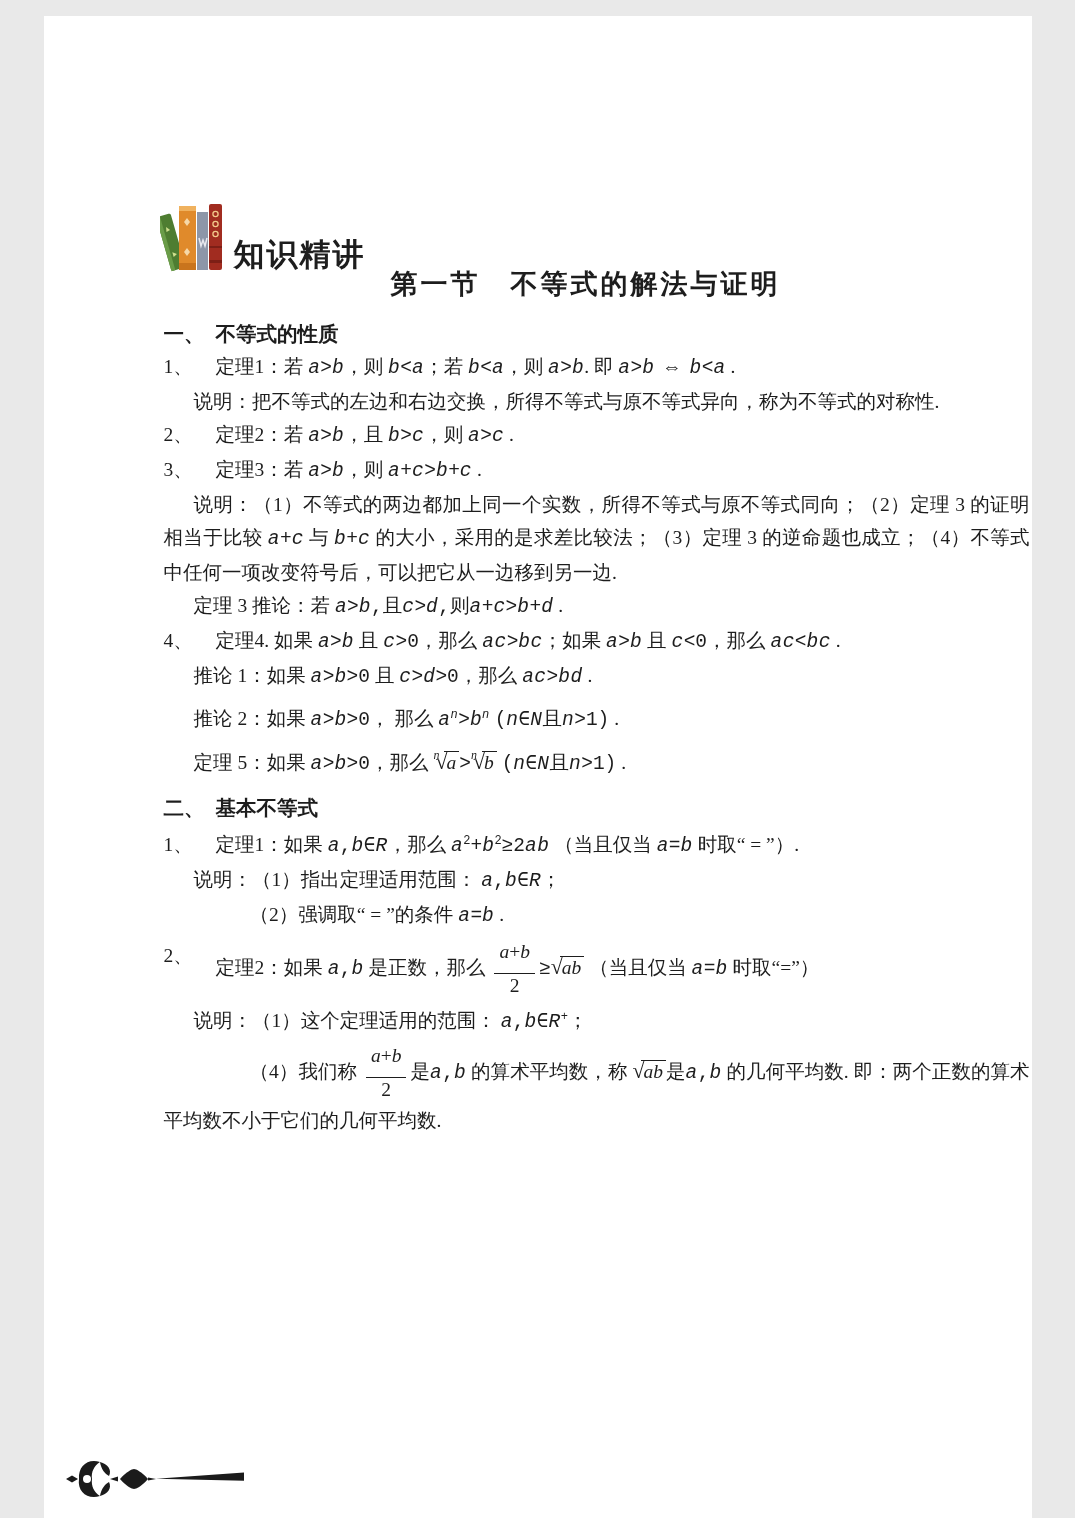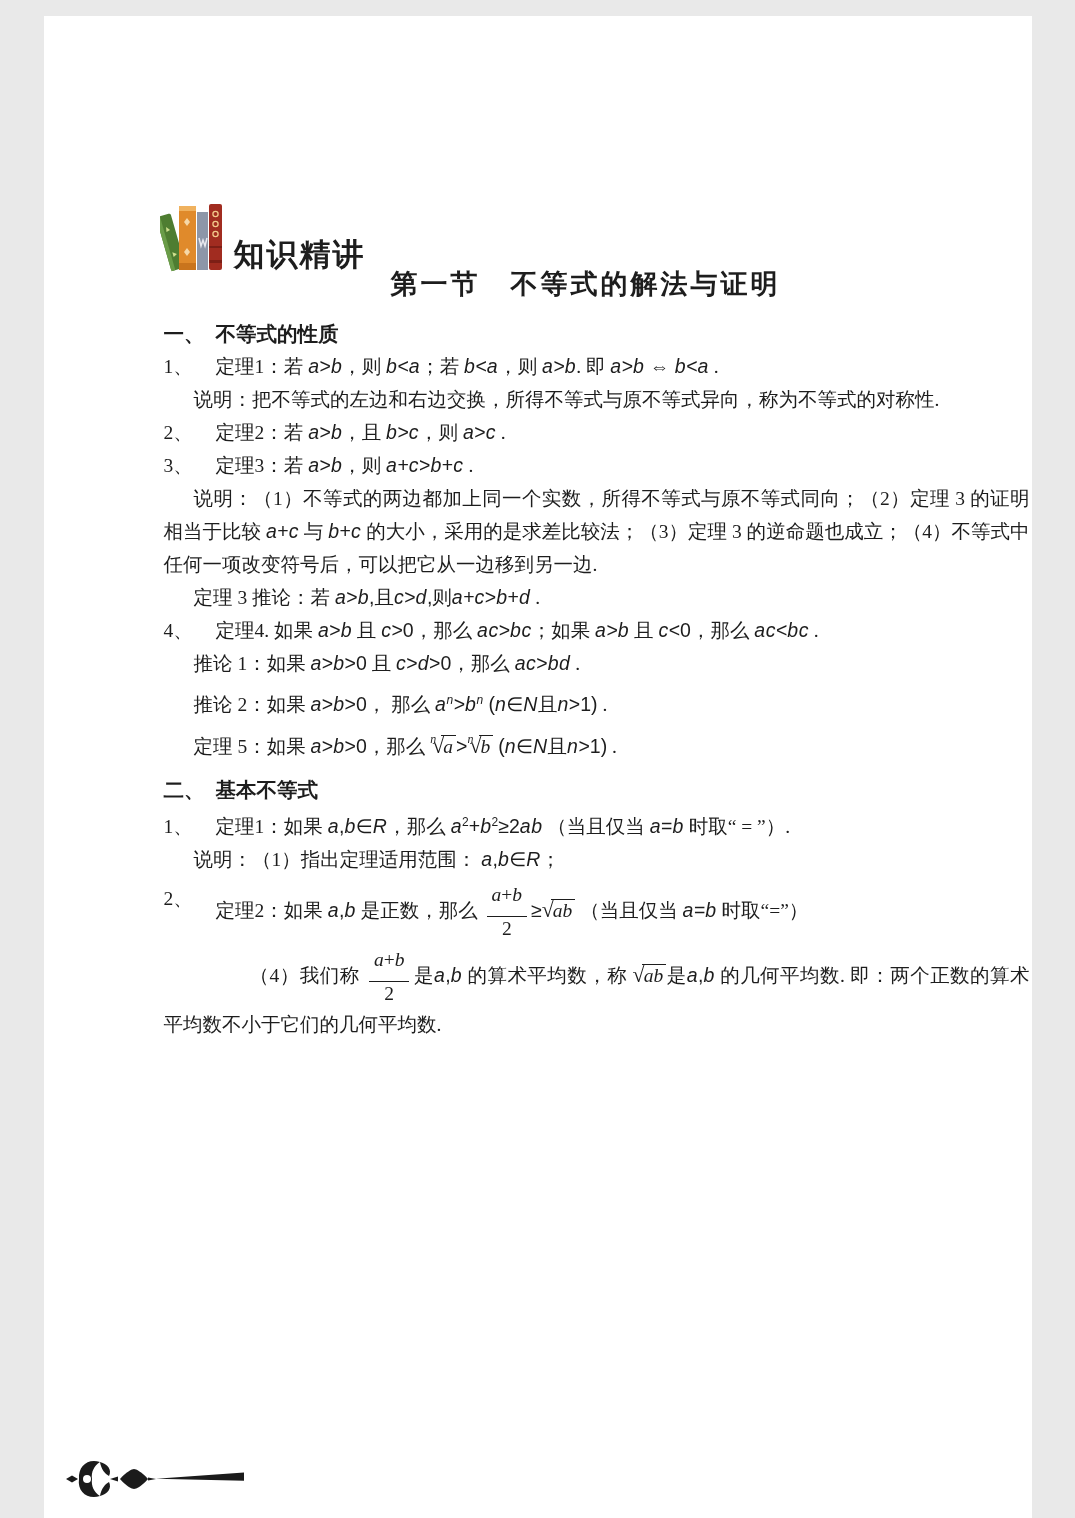--- a/index.html
+++ b/index.html
@@ -14,21 +14,21 @@
          font-family:"Liberation Serif",serif;font-weight:bold;font-size:27px;letter-spacing:3px;}
   
   .content{position:absolute;top:301px;left:120px;width:866px;font-size:19.5px;
            line-height:33px;text-align:justify;}
   .para{position:relative;}
   .para .label{position:absolute;left:0;top:0;}
   .para.item,.para.h1{padding-left:52px;}
   .para.h1{font-family:"Liberation Sans",sans-serif;font-weight:bold;font-size:20.5px;}
   .para.sm{text-indent:30px;}
   .para.sm2{text-indent:86px;}
-  .math{font-family:Liberation Sans, sans-serif;}
+  .math{font-family:Liberation Mono, monospace;}
   .math i{font-style:italic;letter-spacing:0.5px;}
   .math sup,.sqrt .idx{font-size:12px;line-height:0;}
   .frac{display:inline-flex;flex-direction:column;vertical-align:middle;text-align:center;
         line-height:1.15;margin:2px 4px;text-indent:0;font-family:"Liberation Serif",serif;}
   .frac .fn{display:block;border-bottom:1.6px solid #1d1d1d;padding:0 5px 10px;}
   .frac .fd{display:block;padding-top:1px;}
   .sqrt{white-space:nowrap;font-family:"Liberation Serif",serif;}
   .sqrt .rad{font-size:22px;}
   .sqrt .vinc{border-top:1.6px solid #1d1d1d;margin-left:-3px;padding:0 3px 0 2px;}
   .sqrt .idx{vertical-align:10px;margin-right:-4px;}
@@ -84,24 +84,26 @@
       <div class="para item" data-name="thm3"><span class="label" data-name="item-number">3、</span><span class="cn" data-name="text-run">定理3：若 </span><span class="math" data-name="math-run"><i>a</i>&gt;<i>b</i></span><span class="cn" data-name="text-run">，则 </span><span class="math" data-name="math-run"><i>a</i>+<i>c</i>&gt;<i>b</i>+<i>c</i></span><span class="cn" data-name="text-run"> .</span></div>
       <div class="para sm" data-name="thm3-note"><span class="cn" data-name="text-run">说明：（1）不等式的两边都加上同一个实数，所得不等式与原不等式同向；（2）定理 3 的证明相当于比较 </span><span class="math" data-name="math-run"><i>a</i>+<i>c</i></span><span class="cn" data-name="text-run"> 与 </span><span class="math" data-name="math-run"><i>b</i>+<i>c</i></span><span class="cn" data-name="text-run"> 的大小，采用的是求差比较法；（3）定理 3 的逆命题也成立；（4）不等式中任何一项改变符号后，可以把它从一边移到另一边.</span></div>
       <div class="para sm" data-name="thm3-corollary"><span class="cn" data-name="text-run">定理 3 推论：若 </span><span class="math" data-name="math-run"><i>a</i>&gt;<i>b</i>,</span><span class="cn" data-name="text-run">且</span><span class="math" data-name="math-run"><i>c</i>&gt;<i>d</i>,</span><span class="cn" data-name="text-run">则</span><span class="math" data-name="math-run"><i>a</i>+<i>c</i>&gt;<i>b</i>+<i>d</i></span><span class="cn" data-name="text-run"> .</span></div>
       <div class="para item" data-name="thm4"><span class="label" data-name="item-number">4、</span><span class="cn" data-name="text-run">定理4. 如果 </span><span class="math" data-name="math-run"><i>a</i>&gt;<i>b</i></span><span class="cn" data-name="text-run"> 且 </span><span class="math" data-name="math-run"><i>c</i>&gt;0</span><span class="cn" data-name="text-run">，那么 </span><span class="math" data-name="math-run"><i>ac</i>&gt;<i>bc</i></span><span class="cn" data-name="text-run">；如果 </span><span class="math" data-name="math-run"><i>a</i>&gt;<i>b</i></span><span class="cn" data-name="text-run"> 且 </span><span class="math" data-name="math-run"><i>c</i>&lt;0</span><span class="cn" data-name="text-run">，那么 </span><span class="math" data-name="math-run"><i>ac</i>&lt;<i>bc</i></span><span class="cn" data-name="text-run"> .</span></div>
       <div class="para sm" data-name="thm4-corollary-1"><span class="cn" data-name="text-run">推论 1：如果 </span><span class="math" data-name="math-run"><i>a</i>&gt;<i>b</i>&gt;0</span><span class="cn" data-name="text-run"> 且 </span><span class="math" data-name="math-run"><i>c</i>&gt;<i>d</i>&gt;0</span><span class="cn" data-name="text-run">，那么 </span><span class="math" data-name="math-run"><i>ac</i>&gt;<i>bd</i></span><span class="cn" data-name="text-run"> .</span></div>
       <div class="para sm" data-name="thm4-corollary-2"><span class="cn" data-name="text-run">推论 2：如果 </span><span class="math" data-name="math-run"><i>a</i>&gt;<i>b</i>&gt;0</span><span class="cn" data-name="text-run">， 那么 </span><span class="math" data-name="math-run"><i>a</i><sup><i>n</i></sup>&gt;<i>b</i><sup><i>n</i></sup></span><span class="cn" data-name="text-run">  </span><span class="math" data-name="math-run">(<i>n</i>∈<i>N</i>且<i>n</i>&gt;1)</span><span class="cn" data-name="text-run"> .</span></div>
       <div class="para sm" data-name="thm5"><span class="cn" data-name="text-run">定理 5：如果 </span><span class="math" data-name="math-run"><i>a</i>&gt;<i>b</i>&gt;0</span><span class="cn" data-name="text-run">，那么 </span><span class="sqrt" data-name="math-run"><sup class="idx"><i>n</i></sup><span class="rad">√</span><span class="vinc"><i>a</i></span></span><span class="math" data-name="math-run">&gt;</span><span class="sqrt" data-name="math-run"><sup class="idx"><i>n</i></sup><span class="rad">√</span><span class="vinc"><i>b</i></span></span><span class="cn" data-name="text-run">  </span><span class="math" data-name="math-run">(<i>n</i>∈<i>N</i>且<i>n</i>&gt;1)</span><span class="cn" data-name="text-run"> .</span></div>
       <div class="para h1" data-name="section-2-heading"><span class="label" data-name="item-number">二、</span><span class="cn" data-name="text-run">基本不等式</span></div>
       <div class="para item" data-name="basic-thm1"><span class="label" data-name="item-number">1、</span><span class="cn" data-name="text-run">定理1：如果 </span><span class="math" data-name="math-run"><i>a</i>,<i>b</i>∈<i>R</i></span><span class="cn" data-name="text-run">，那么 </span><span class="math" data-name="math-run"><i>a</i><sup>2</sup>+<i>b</i><sup>2</sup>≥2<i>ab</i></span><span class="cn" data-name="text-run"> （当且仅当 </span><span class="math" data-name="math-run"><i>a</i>=<i>b</i></span><span class="cn" data-name="text-run"> 时取“ = ”）.</span></div>
       <div class="para sm" data-name="basic-thm1-note-1"><span class="cn" data-name="text-run">说明：（1）指出定理适用范围： </span><span class="math" data-name="math-run"><i>a</i>,<i>b</i>∈<i>R</i></span><span class="cn" data-name="text-run">；</span></div>
+      <div class="para sm2" data-name="basic-thm1-note-2"><span class="cn" data-name="text-run">（2）强调取“ = ”的条件 </span><span class="math" data-name="math-run"><i>a</i>=<i>b</i></span><span class="cn" data-name="text-run"> .</span></div>
       <div class="para item" data-name="basic-thm2"><span class="label" data-name="item-number">2、</span><span class="cn" data-name="text-run">定理2：如果 </span><span class="math" data-name="math-run"><i>a</i>,<i>b</i></span><span class="cn" data-name="text-run"> 是正数，那么 </span><span class="frac" data-name="math-run">
           <span class="fn"><i>a</i>+<i>b</i></span>
           <span class="fd">2</span>
         </span><span class="math" data-name="math-run">≥</span><span class="sqrt" data-name="math-run"><span class="rad">√</span><span class="vinc"><i>ab</i></span></span><span class="cn" data-name="text-run"> （当且仅当 </span><span class="math" data-name="math-run"><i>a</i>=<i>b</i></span><span class="cn" data-name="text-run"> 时取“=”）</span></div>
+      <div class="para sm" data-name="basic-thm2-note-1"><span class="cn" data-name="text-run">说明：（1）这个定理适用的范围： </span><span class="math" data-name="math-run"><i>a</i>,<i>b</i>∈<i>R</i><sup>+</sup></span><span class="cn" data-name="text-run">；</span></div>
       <div class="para sm2" data-name="basic-thm2-note-2"><span class="cn" data-name="text-run">（4）我们称 </span><span class="frac" data-name="math-run">
           <span class="fn"><i>a</i>+<i>b</i></span>
           <span class="fd">2</span>
         </span><span class="cn" data-name="text-run">是</span><span class="math" data-name="math-run"><i>a</i>,<i>b</i></span><span class="cn" data-name="text-run"> 的算术平均数，称 </span><span class="sqrt" data-name="math-run"><span class="rad">√</span><span class="vinc"><i>ab</i></span></span><span class="cn" data-name="text-run">是</span><span class="math" data-name="math-run"><i>a</i>,<i>b</i></span><span class="cn" data-name="text-run"> 的几何平均数. 即：两个正数的算术平均数不小于它们的几何平均数.</span></div>
     </div>
 
   <div class="footer" data-name="footer-ornament">
     <svg width="180" height="46" viewBox="0 0 180 46" data-name="flourish-divider-icon" aria-hidden="true">
       <g fill="#1b1b1b">
         <polygon points="0,23 6,19.5 12,23 6,26.5"></polygon>

